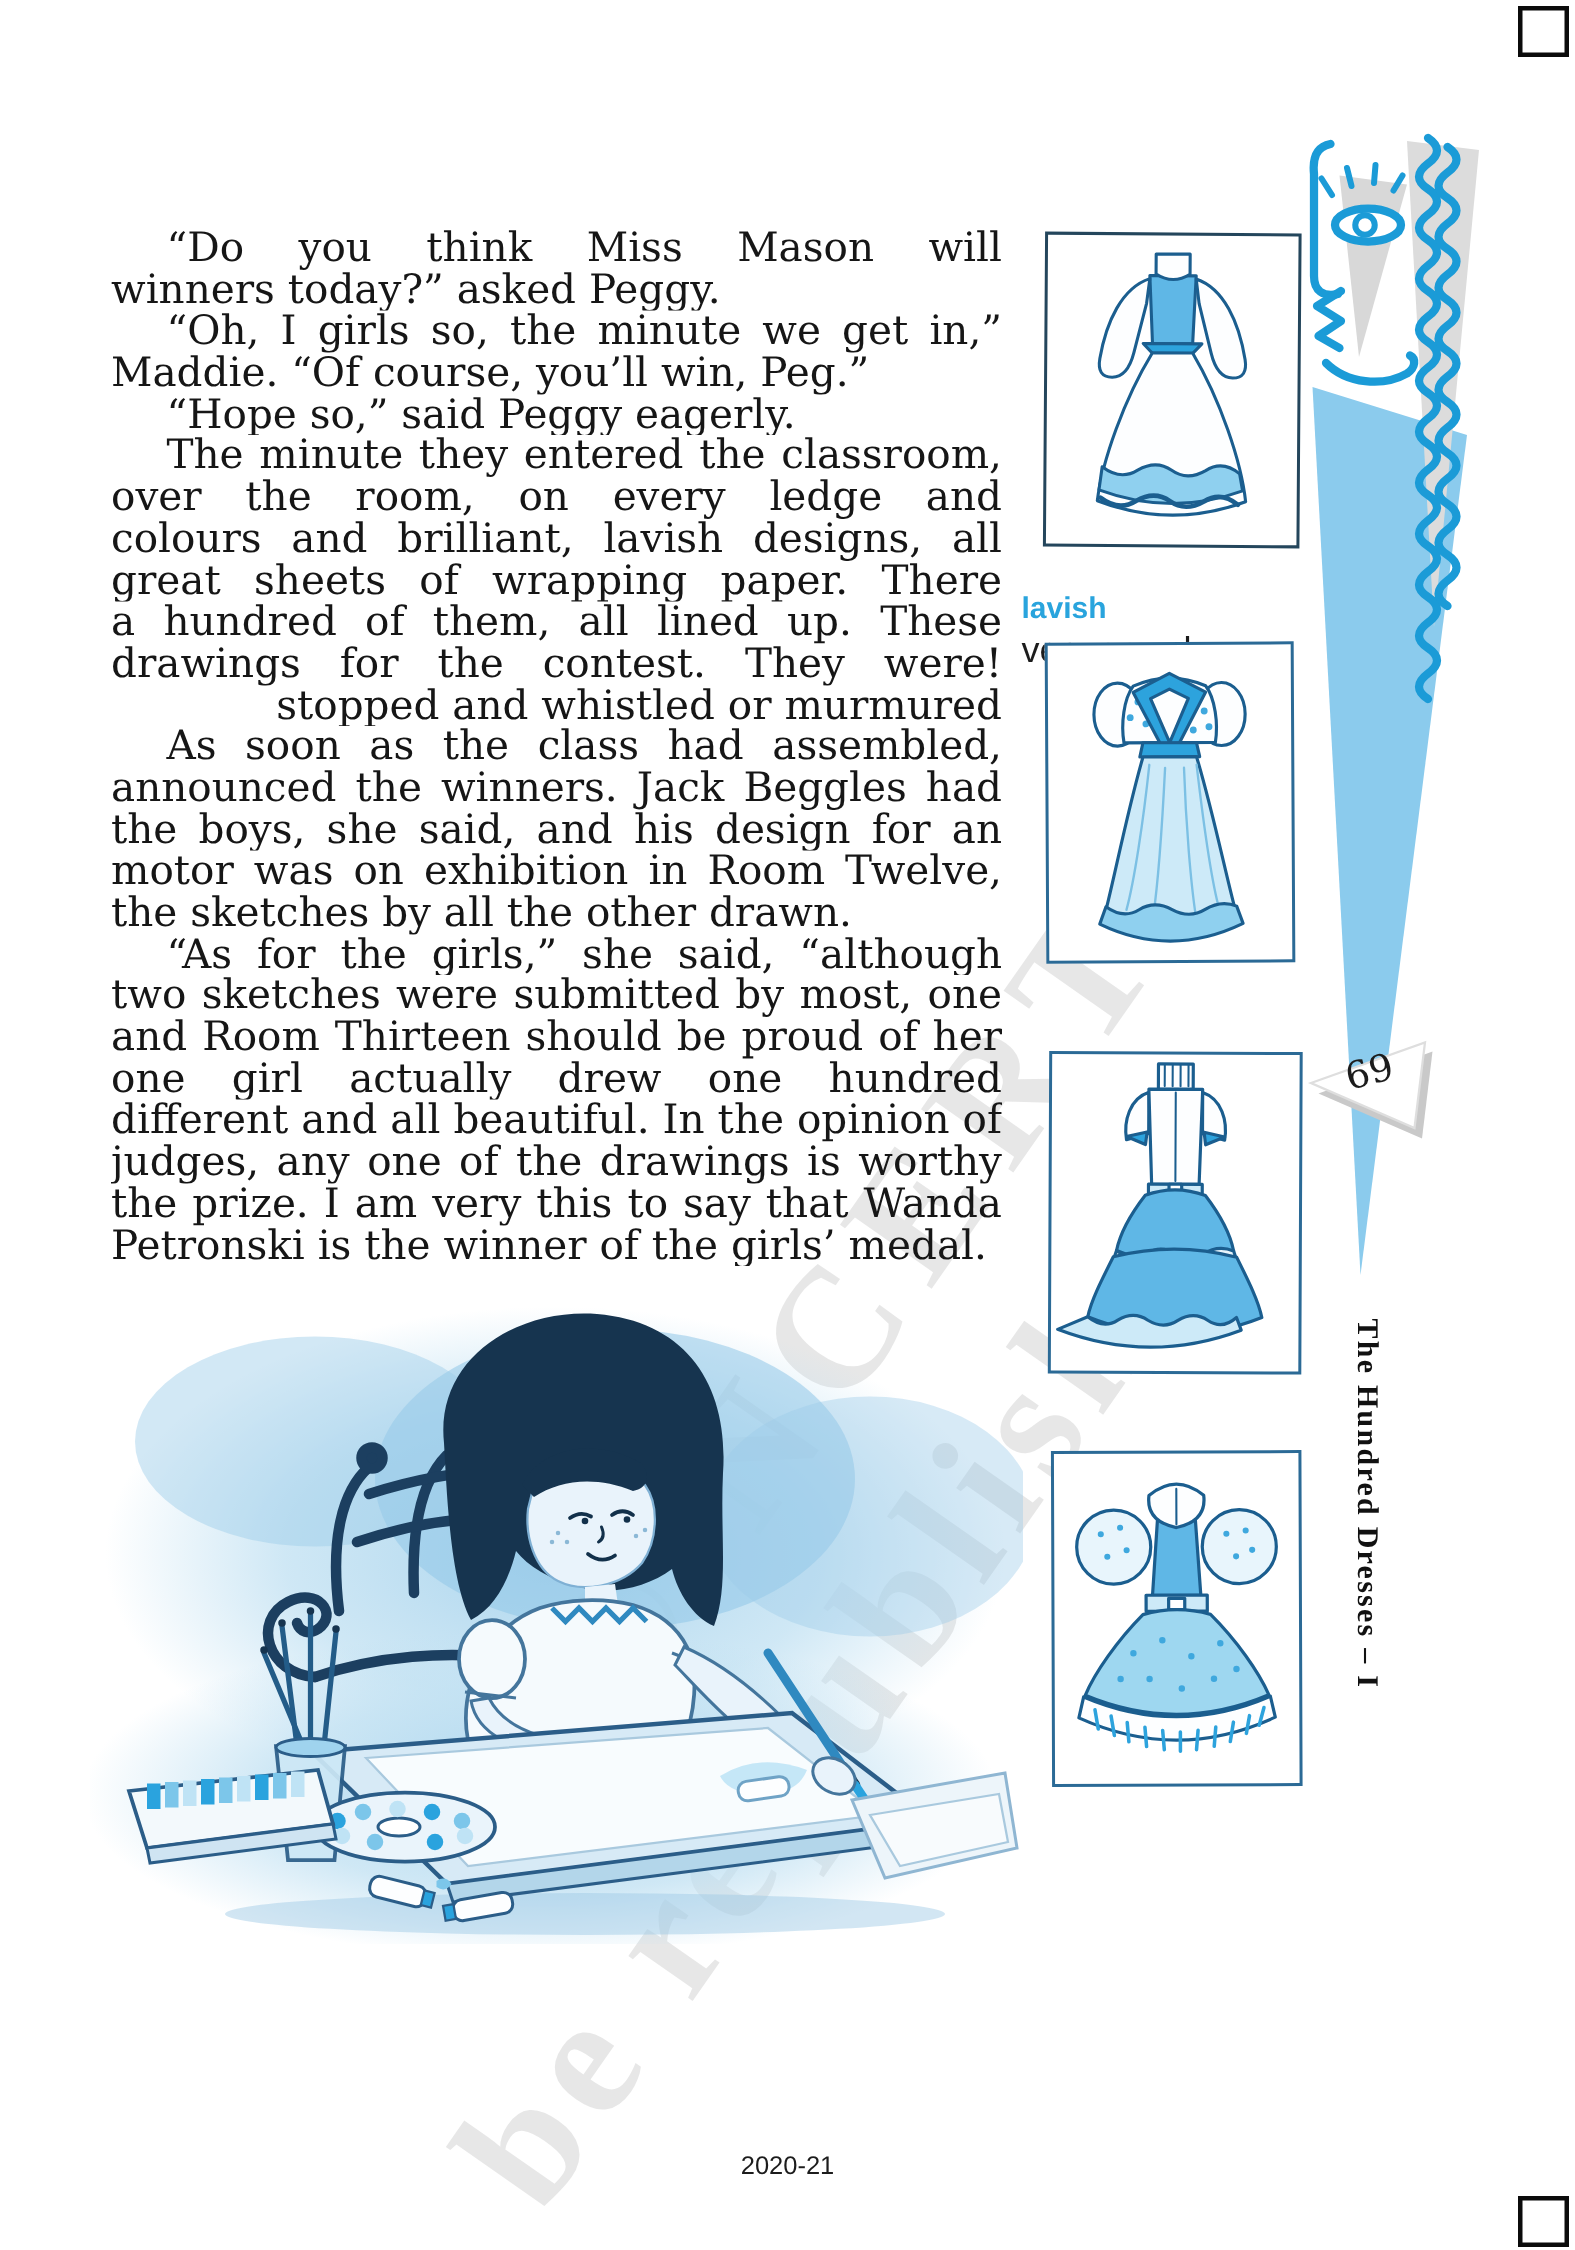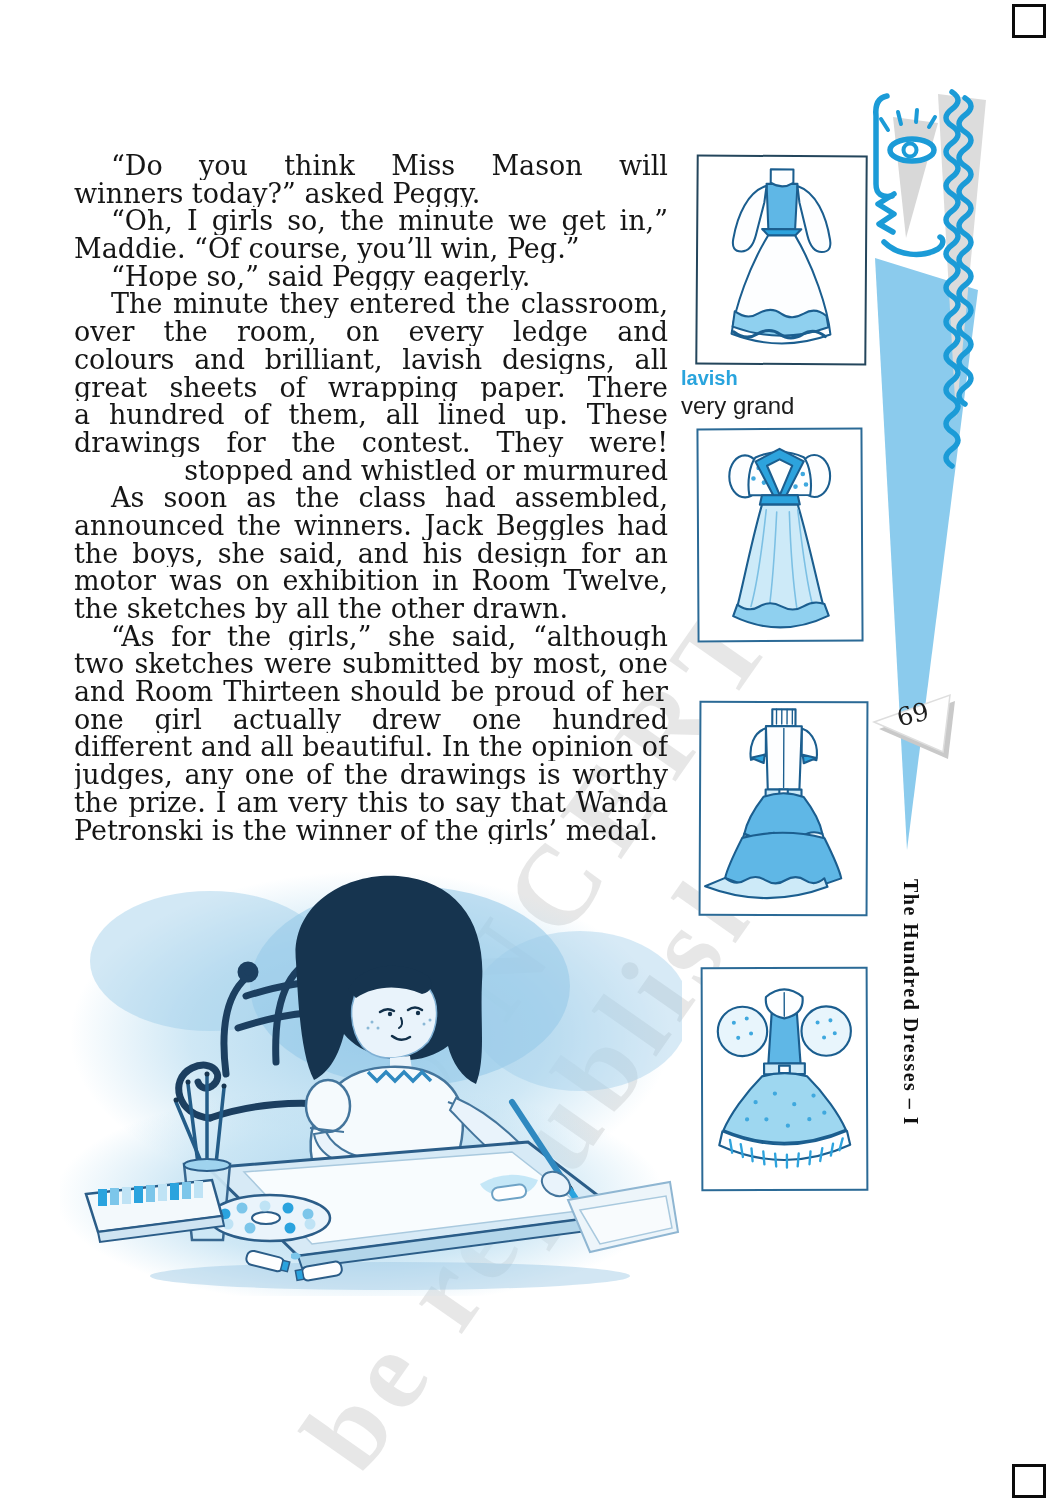--- a/index.html
+++ b/index.html
@@ -31,21 +31,21 @@
   .figure{position:absolute;background:#fff;}
   .figure svg{display:block;width:100%;height:100%;}
   .f1{left:696px;top:155px;width:167px;height:206px;border:2.5px solid #24465c;transform:rotate(.4deg);}
   .f2{left:697px;top:428px;width:162px;height:210px;border:2px solid #2b6a96;transform:rotate(-.3deg);}
   .f3{left:699px;top:701px;width:165px;height:211px;border:2px solid #2b6a96;transform:rotate(.25deg);}
   .f4{left:701px;top:967px;width:163px;height:220px;border:2px solid #2b6a96;transform:rotate(-.2deg);}
 
   
   .gloss{position:absolute;left:681px;top:366px;width:170px;
          font-family:"Liberation Sans",sans-serif;line-height:1.25;}
-  .gloss .term{font-size:20px;font-weight:bold;color:#29a4dd;}
+  .gloss .term{font-size:20px;font-weight:bold;color:#29a4dd;margin-top:28px;}
   .gloss .def{font-size:24px;color:#1c1c1c;}
 
   
   .decor{position:absolute;left:860px;top:88px;width:200px;height:790px;}
   .decor svg{display:block;width:100%;height:100%;}
   .pageno{position:absolute;left:897px;top:700px;font-size:25px;color:#1c1c1c;
           transform:rotate(-14deg);font-family:"DejaVu Serif",serif;}
   .side-title{position:absolute;left:899px;top:879px;height:256px;
               writing-mode:vertical-rl;font-family:"Liberation Serif",serif;
               font-weight:700;font-size:20px;letter-spacing:1.5px;color:#111;white-space:nowrap;}
@@ -362,13 +362,14 @@
         </g>
         <g transform="rotate(-10 262 406)">
           <rect x="242" y="398" width="40" height="14" rx="6" fill="#fdfeff" stroke="#2b5d88" stroke-width="2"></rect>
           <rect x="236" y="400" width="7" height="10" fill="#2aa3de" stroke="#2b5d88" stroke-width="1.5"></rect>
         </g>
         <path d="M231,388 q6,-4 10,2 q-4,6 -10,2 z" fill="#7cc6ea"></path>
       </g>
     </svg>
   </div>
 
+  <div class="footer">2020-21</div>
 </div>
 
 </body></html>

